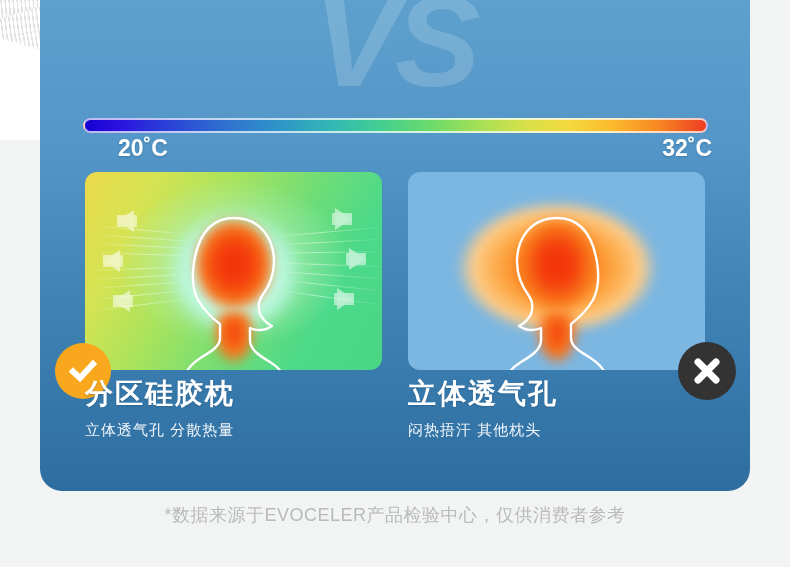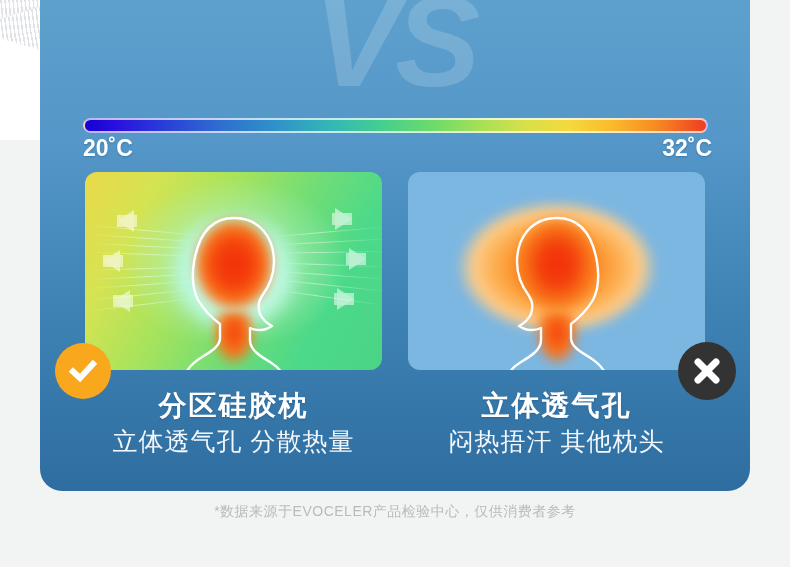--- a/index.html
+++ b/index.html
@@ -66,20 +66,21 @@
     background:linear-gradient(90deg,
       #1400d2 0%, #2a10e0 5%, #2a3fd8 13%, #2f6fd0 22%,
       #2f93c8 31%, #33b9b4 40%, #45cf8f 48%,
       #6ddb6a 56%, #a9e055 64%, #d8e04a 71%,
       #f4d93e 78%, #fbb92c 85%, #f78a22 92%, #ee3d22 100%);
   }
   .temp-label{
     position:absolute; top:17px;
     font-size:23px; font-weight:bold; color:#ffffff;
     text-shadow:0 1px 2px rgba(20,60,90,.3);
+    margin-left:35px;
   }
   #temp-min{ left:0px; }
   #temp-max{ right:-4px; }
 
   
   #panels{ position:absolute; left:45px; top:172px; width:620px; }
   .panel{ position:absolute; top:0; width:297px; height:198px; border-radius:12px; overflow:hidden; }
   #panel-left{ left:0; }
   #panel-right{ left:323px; }
 
@@ -155,35 +156,36 @@
   #badge-check{
     left:15px; top:343px; width:56px; height:56px;
     background:#f9a81d;
   }
   #badge-cross{
     left:638px; top:342px; width:58px; height:58px;
     background:#333333;
   }
 
   
-  .caption{ position:absolute; top:387px; width:297px; text-align:center; }
+  .caption{ position:absolute; top:375px; width:297px; text-align:left; }
   #caption-left{ left:45px; }
   #caption-right{ left:368px; }
   .caption-title{
     font-size:28px; font-weight:bold; color:#ffffff; letter-spacing:2px;
     text-shadow:0 1px 2px rgba(20,60,90,.3);
   }
   .caption-sub{
-    font-size:25px; color:#f2f7fb; letter-spacing:1px;
+    margin-top:8px;
+    font-size:15px; color:#f2f7fb; letter-spacing:1px;
   }
 
   
   #footnote{
     position:absolute; left:0; right:0; top:503px;
-    text-align:center; font-size:14px; color:#b9babb; letter-spacing:.5px;
+    text-align:center; font-size:18px; color:#b9babb; letter-spacing:.5px;
   }
 </style>
 </head>
 <body>
 
 <div id="fabric-strip">
   <div class="rope r1"></div>
   <div class="rope r2"></div>
   <div class="rope r3"></div>
   <div class="rope r4"></div>

